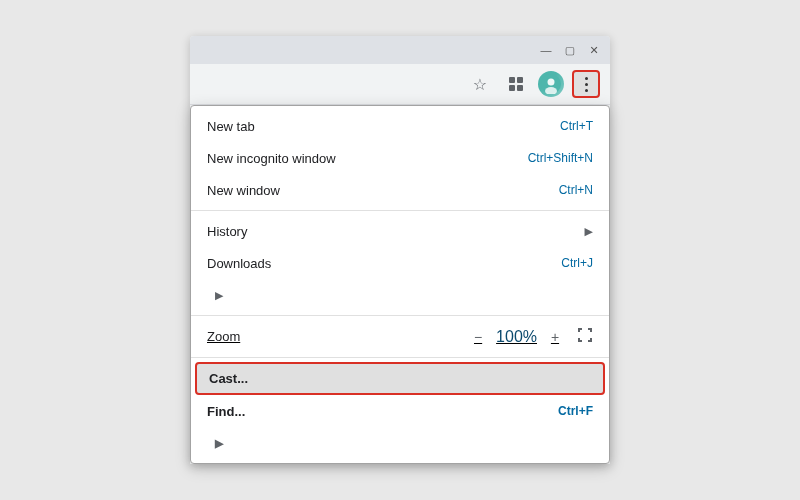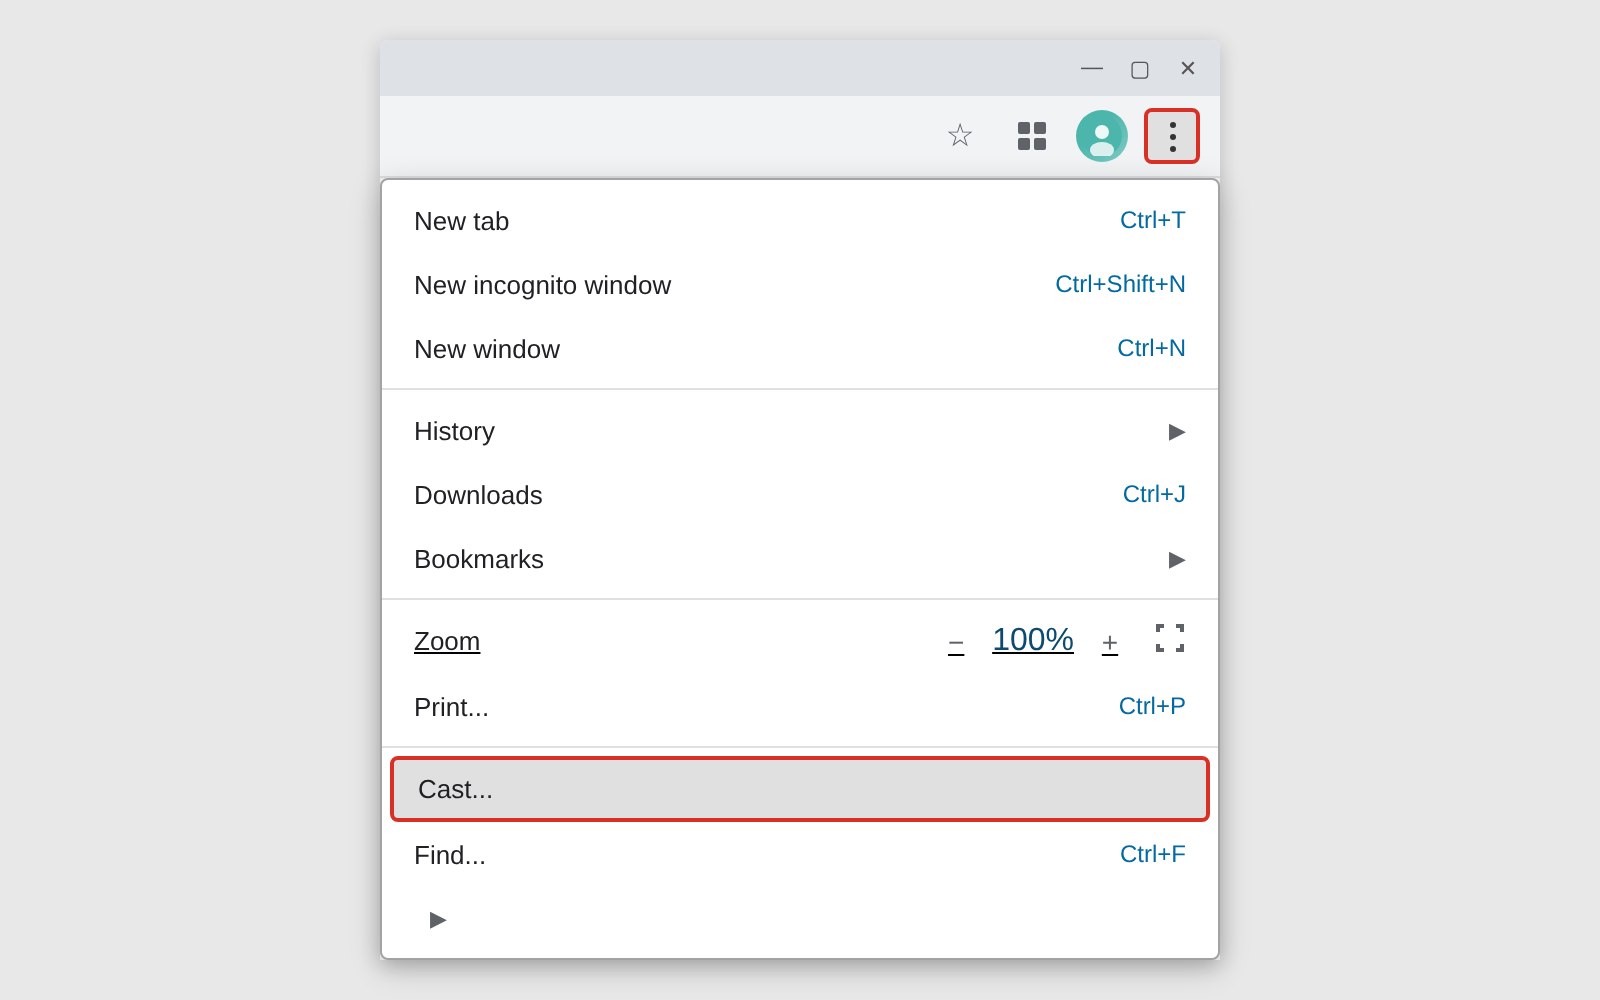--- a/index.html
+++ b/index.html
@@ -101,20 +101,21 @@
       overflow: hidden;
     }
 
     .menu-section {
       border-bottom: 1px solid #e0e0e0;
       padding: 4px 0;
     }
 
     .menu-section:last-child {
       border-bottom: none;
+      font-weight: bold;
     }
 
     .menu-item {
       display: flex;
       align-items: center;
       justify-content: space-between;
       padding: 7px 16px;
       cursor: pointer;
       color: #202124;
       min-height: 32px;
@@ -258,44 +259,39 @@
     <div class="menu-section">
       <div class="menu-item">
         <span class="menu-item-label">History</span>
         <span class="menu-item-arrow">▶</span>
       </div>
       <div class="menu-item">
         <span class="menu-item-label">Downloads</span>
         <span class="menu-item-shortcut">Ctrl+J</span>
       </div>
       <div class="menu-item">
-        <span class="menu-item-label">Bookmarks</span>
         <span class="menu-item-arrow">▶</span>
       </div>
     </div>
 
     <div class="menu-section">
       <div class="zoom-row">
         <span class="zoom-label">Zoom</span>
         <span class="zoom-btn">−</span>
         <span class="zoom-value">100%</span>
         <span class="zoom-btn">+</span>
         <span class="fullscreen-icon">
           <svg width="16" height="16" viewBox="0 0 16 16" fill="none" xmlns="http://www.w3.org/2000/svg">
             <path d="M1 1h4v2H3v2H1V1z" fill="#5f6368"></path>
             <path d="M15 1h-4v2h2v2h2V1z" fill="#5f6368"></path>
             <path d="M1 15h4v-2H3v-2H1v4z" fill="#5f6368"></path>
             <path d="M15 15h-4v-2h2v-2h2v4z" fill="#5f6368"></path>
           </svg>
         </span>
       </div>
-      <div class="menu-item">
-        <span class="menu-item-label">Print...</span>
-        <span class="menu-item-shortcut">Ctrl+P</span>
-      </div>
     </div>
 
     <div class="menu-section">
       <div class="menu-item highlighted">
         <span class="menu-item-label">Cast...</span>
       </div>
       <div class="menu-item">
         <span class="menu-item-label">Find...</span>
         <span class="menu-item-shortcut">Ctrl+F</span>
       </div>

